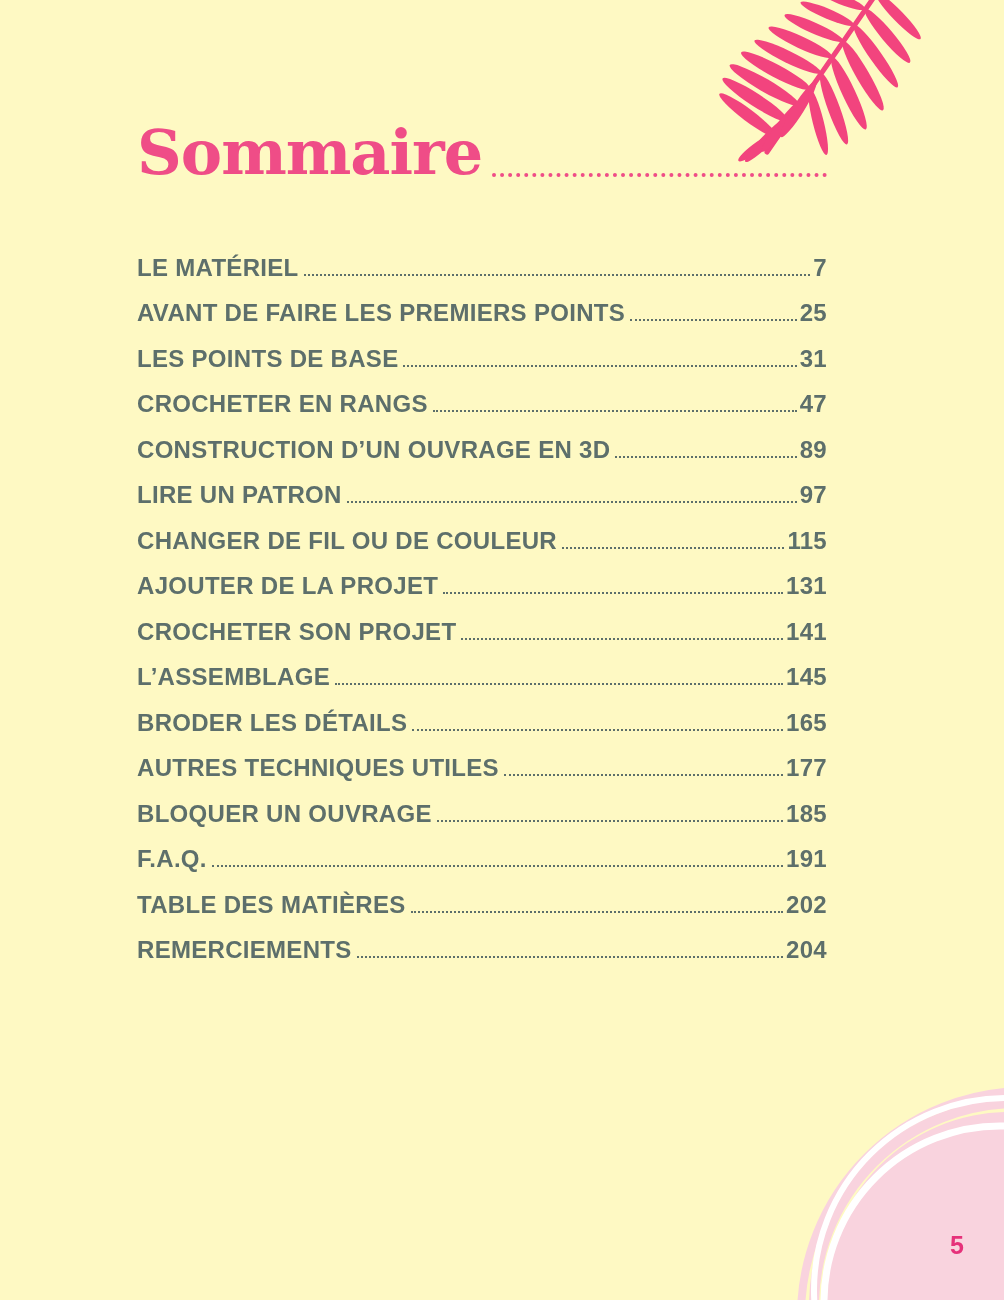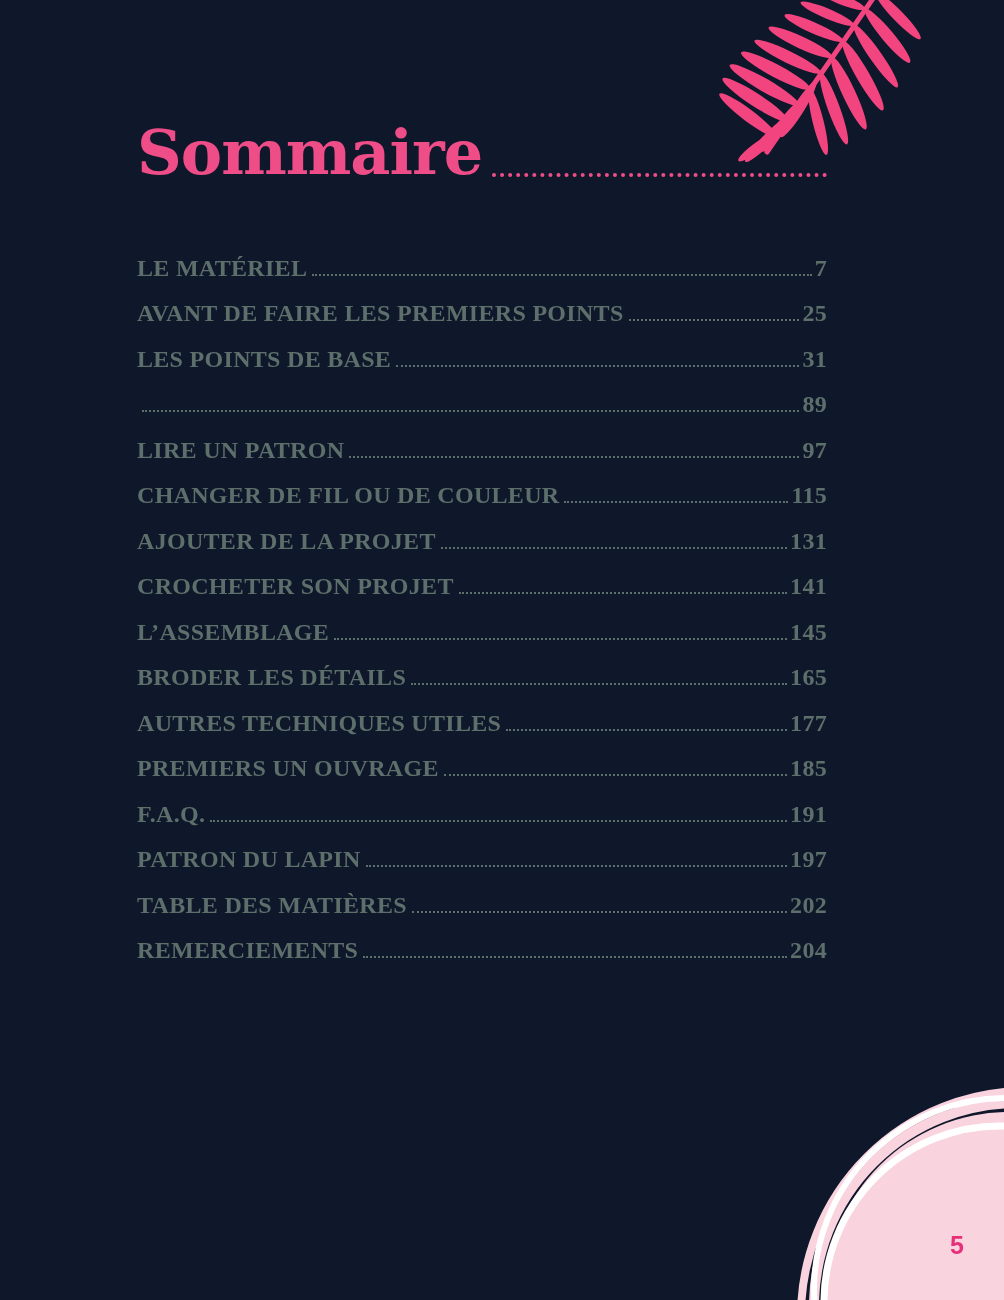--- a/index.html
+++ b/index.html
@@ -1,19 +1,19 @@
 <!DOCTYPE html>
 <html><head>
 <meta charset="utf-8">
 <style>
   html,body{margin:0;padding:0;background:#fff;}
   .page{
     position:relative;
     width:1004px;height:1300px;
-    background:#0f172a;
+    background:#fef9c3;
     overflow:hidden;
     font-family:"Liberation Sans", sans-serif;
   }
 
   
   .leaf-svg{position:absolute;left:697px;top:0;width:245px;height:165px;}
   .leaf-svg .stem{stroke:var(--leaf-pink);stroke-width:5;stroke-linecap:round;fill:none;}
   .leaf-svg ellipse{fill:var(--leaf-pink);}
 
   .scribble-svg{position:absolute;right:0;bottom:0;width:230px;height:250px;}
@@ -50,21 +50,20 @@
   .toc-row{
     height:45.5px;
     display:flex;align-items:flex-end;
   }
   .toc-label,.toc-page{
     font-weight:bold;
     font-size:24px;line-height:1;
     letter-spacing:0.3px;
     color:var(--text-slate);
     white-space:nowrap;
-    font-family:Liberation Serif, serif;
   }
   .leader{
     flex:1;
     border-bottom:2px dotted var(--text-slate);
     margin:0 3px 4px 5px;
     height:0;
     min-width:14px;
   }
 
   
@@ -171,24 +170,30 @@
       <span class="leader"></span>
       <span class="toc-page">25</span>
     </li>
 
     <li class="toc-row">
       <span class="toc-label">LES POINTS DE BASE</span>
       <span class="leader"></span>
       <span class="toc-page">31</span>
     </li>
 
-
-
-
-    <li class="toc-row">
+    <li class="toc-row">
+      <span class="toc-label">CROCHETER EN RANGS</span>
+      <span class="leader"></span>
+      <span class="toc-page">47</span>
+    </li>
+
+
+
+    <li class="toc-row">
+      <span class="toc-label">CONSTRUCTION D’UN OUVRAGE EN 3D</span>
       <span class="leader"></span>
       <span class="toc-page">89</span>
     </li>
 
     <li class="toc-row">
       <span class="toc-label">LIRE UN PATRON</span>
       <span class="leader"></span>
       <span class="toc-page">97</span>
     </li>
 
@@ -224,36 +229,31 @@
       <span class="toc-page">165</span>
     </li>
 
     <li class="toc-row">
       <span class="toc-label">AUTRES TECHNIQUES UTILES</span>
       <span class="leader"></span>
       <span class="toc-page">177</span>
     </li>
 
     <li class="toc-row">
-      <span class="toc-label">PREMIERS UN OUVRAGE</span>
+      <span class="toc-label">BLOQUER UN OUVRAGE</span>
       <span class="leader"></span>
       <span class="toc-page">185</span>
     </li>
 
     <li class="toc-row">
       <span class="toc-label">F.A.Q.</span>
       <span class="leader"></span>
       <span class="toc-page">191</span>
     </li>
 
-    <li class="toc-row">
-      <span class="toc-label">PATRON DU LAPIN</span>
-      <span class="leader"></span>
-      <span class="toc-page">197</span>
-    </li>
 
     <li class="toc-row">
       <span class="toc-label">TABLE DES MATIÈRES</span>
       <span class="leader"></span>
       <span class="toc-page">202</span>
     </li>
 
     <li class="toc-row">
       <span class="toc-label">REMERCIEMENTS</span>
       <span class="leader"></span>

